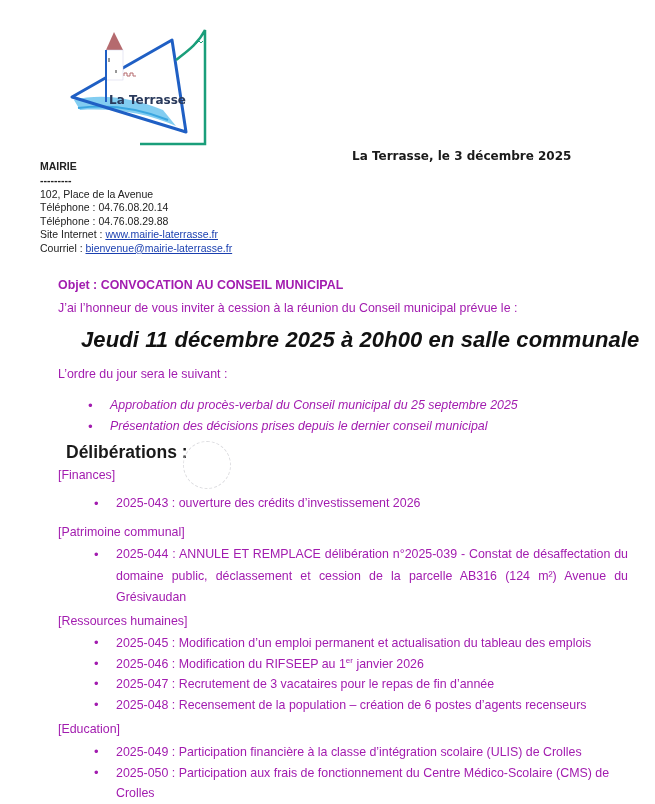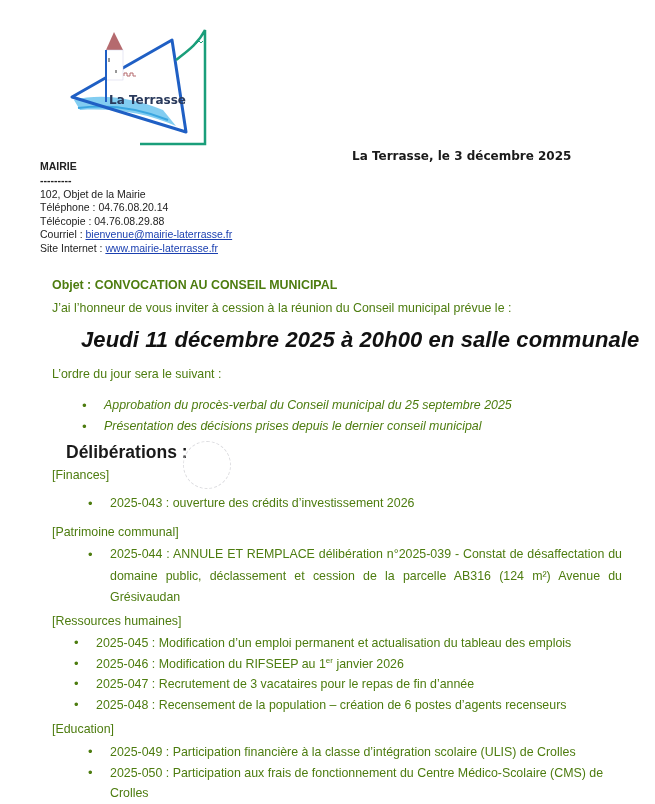--- a/index.html
+++ b/index.html
@@ -4,37 +4,37 @@
 <style>
   html, body { margin: 0; padding: 0; background: #ffffff; }
   body { width: 655px; height: 804px; position: relative; overflow: hidden; font-family: "Liberation Sans", sans-serif; color: #1a1a1a; }
   .abs { position: absolute; }
   .logo { left: 68px; top: 22px; width: 150px; height: 125px; }
   .mairie-block { left: 40px; top: 160px; width: 240px; text-align: left; font-family: Liberation Sans, sans-serif; font-size: 10.5px; line-height: 13.5px; color: #222; }
   .mairie-title { font-weight: bold; font-size: 10.5px; margin-bottom: 2px; }
   .mairie-dash { letter-spacing: 0px; font-weight: bold; line-height: 9px; margin-bottom: 3px; }
   .mairie-block a { color: #1a3fb0; text-decoration: underline; }
   .city-date { left: 352px; top: 149px; font-family: "DejaVu Sans", sans-serif; font-weight: bold; font-size: 12px; color: #1a1a1a; }
-  .body-text { font-family: "Liberation Sans", sans-serif; font-size: 12.4px; color: #4d7c0f; }
+  .body-text { font-family: "Liberation Sans", sans-serif; font-size: 12.4px; color: #a21caf; margin-left: 6px; }
   .objet { left: 52px; top: 278px; font-weight: bold; font-size: 12.4px; }
   .intro { left: 52px; top: 301px; }
   .headline { left: 81px; top: 327px; font-size: 22px; font-weight: bold; font-style: italic; color: #111; letter-spacing: 0.1px; }
   .ordre { left: 52px; top: 367px; }
   ul { margin: 0; padding: 0; list-style: none; }
   li.b { position: relative; padding-left: 28px; }
   li.b::before { content: "\2022"; position: absolute; left: 6px; top: 0; font-size: 13px; }
   .agenda { left: 76px; top: 395px; line-height: 21px; width: 560px; font-style: italic; }
   .delib-title { left: 52px; top: 442px; font-size: 17.5px; font-weight: bold; color: #1a1a1a; margin-left: 14px; }
   .section-label { font-size: 12.4px; }
   .fin-label { left: 52px; top: 468px; }
   .fin-list { left: 82px; top: 496px; width: 540px; }
   .pat-label { left: 52px; top: 525px; text-align: center; }
   .pat-list { left: 82px; top: 544px; width: 540px; line-height: 21.5px; text-align: justify; }
   .rh-label { left: 52px; top: 614px; }
-  .rh-list { left: 68px; top: 633px; width: 545px; line-height: 20.5px; }
+  .rh-list { left: 82px; top: 633px; width: 545px; line-height: 20.5px; }
   .edu-label { left: 52px; top: 722px; }
   .edu-list { left: 82px; top: 742px; width: 545px; line-height: 20.5px; }
   sup { font-size: 8px; line-height: 0; }
   .stamp { left: 183px; top: 441px; width: 46px; height: 46px; border-radius: 50%; border: 1px dashed #d4d4d8; opacity: 0.8; }
 </style>
 </head>
 <body>
 
 <div class="abs logo">
   <svg width="150" height="125" viewBox="0 0 150 125">
@@ -53,28 +53,28 @@
     <line x1="41" y1="36" x2="41" y2="40" stroke="#333" stroke-width="1"></line>
     <line x1="48" y1="48" x2="48" y2="51" stroke="#333" stroke-width="1"></line>
     <path d="M56 54 l0 -3 l3 0 l0 3 l3 0 l0 -3 l3 0 l0 3 l3 0" fill="none" stroke="#b56a6e" stroke-width="1"></path>
     <text x="41" y="82" font-family="DejaVu Sans, sans-serif" font-weight="bold" font-size="12" fill="#2a3a5c">La Terrasse</text>
   </svg>
 </div>
 
 <div class="abs mairie-block">
   <div class="mairie-title">MAIRIE</div>
   <div class="mairie-dash">---------</div>
-  <div>102, Objet de la Mairie</div>
+  <div>102, Place de la Avenue</div>
   <div>Téléphone : 04.76.08.20.14</div>
-  <div>Télécopie : 04.76.08.29.88</div>
+  <div>Téléphone : 04.76.08.29.88</div>
+  <div>
+    <span>Site Internet : </span><a>www.mairie-laterrasse.fr</a>
+  </div>
   <div>
     <span>Courriel : </span><a>bienvenue@mairie-laterrasse.fr</a>
-  </div>
-  <div>
-    <span>Site Internet : </span><a>www.mairie-laterrasse.fr</a>
   </div>
 </div>
 
 <div class="abs city-date">La Terrasse, le 3 décembre 2025</div>
 
 <div class="abs body-text objet">Objet : CONVOCATION AU CONSEIL MUNICIPAL</div>
 <div class="abs body-text intro">J’ai l’honneur de vous inviter à cession à la réunion du Conseil municipal prévue le :</div>
 <div class="abs headline">Jeudi 11 décembre 2025 à 20h00 en salle communale</div>
 <div class="abs body-text ordre">L’ordre du jour sera le suivant :</div>
 

